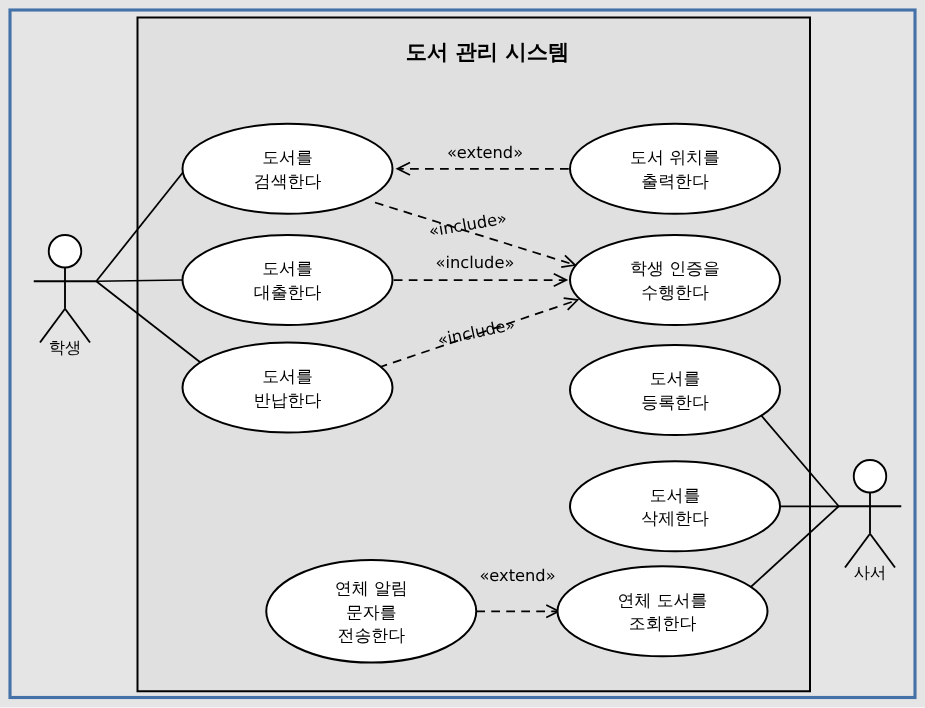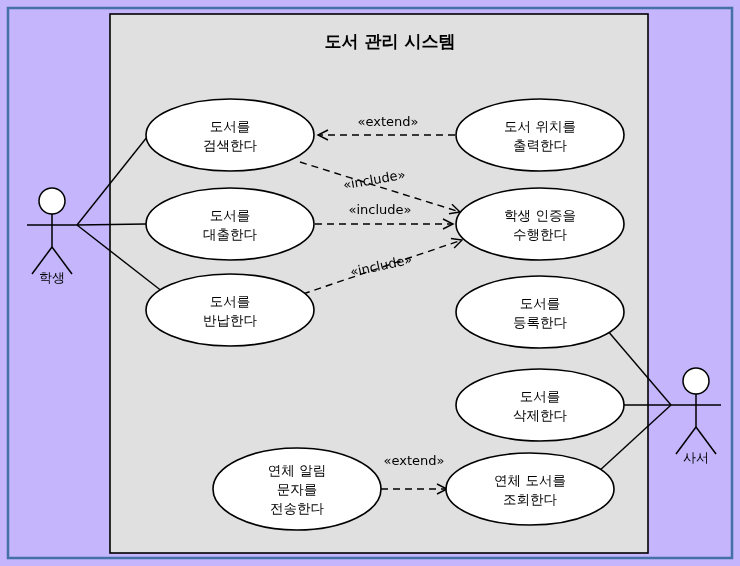--- a/index.html
+++ b/index.html
@@ -5,21 +5,21 @@
   html, body {
     margin: 0;
     padding: 0;
     background: #ffffff;
     font-family: "DejaVu Sans", "Liberation Sans", sans-serif;
   }
   #canvas {
     position: relative;
     width: 740px;
     height: 566px;
-    background: #c4b5fd;
+    background: #e5e5e5;
     overflow: hidden;
   }
   #diagram-svg {
     position: absolute;
     left: 0;
     top: 0;
   }
   .uc-label, .actor-label, .stereo-label, .sys-title {
     font-family: "DejaVu Sans", "Liberation Sans", sans-serif;
     fill: #000000;

